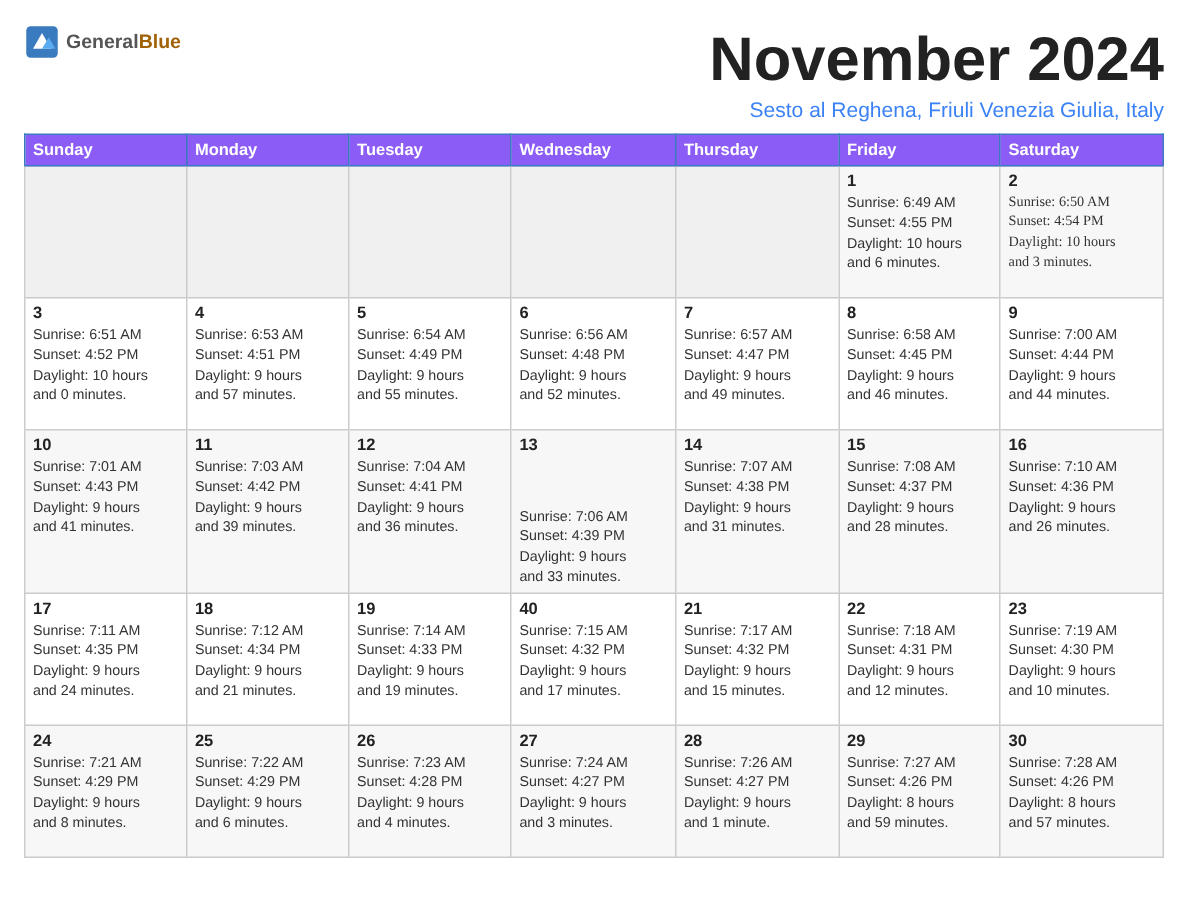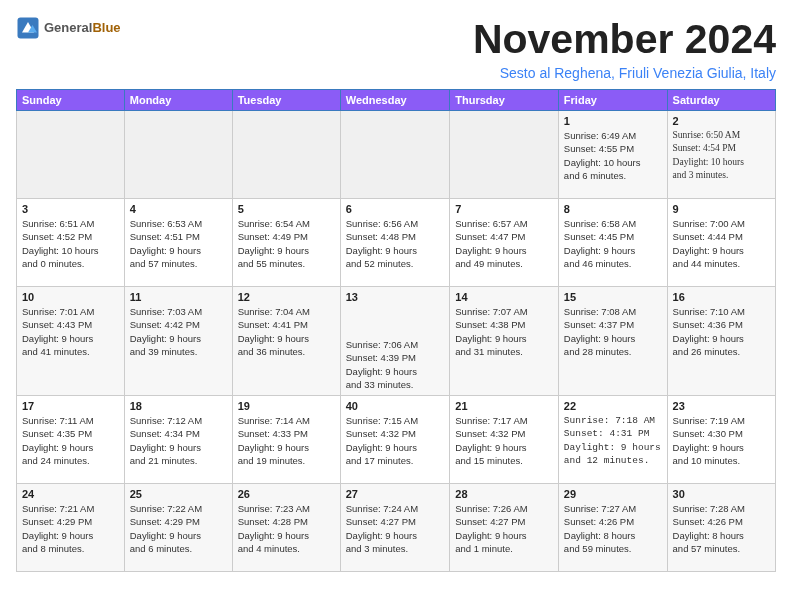--- a/index.html
+++ b/index.html
@@ -280,21 +280,21 @@
         </td>
         <td>
           <span class="day-number">21</span>
           <div class="day-info" style="white-space: pre-line;">Sunrise: 7:17 AM
 Sunset: 4:32 PM
 Daylight: 9 hours
 and 15 minutes.</div>
         </td>
         <td>
           <span class="day-number">22</span>
-          <div class="day-info" style="white-space: pre-line; font-family: Liberation Mono, monospace;">Sunrise: 7:18 AM
+          <div class="day-info" style="white-space: pre-line;">Sunrise: 7:18 AM
 Sunset: 4:31 PM
 Daylight: 9 hours
 and 12 minutes.</div>
         </td>
         <td>
           <span class="day-number">23</span>
           <div class="day-info" style="white-space: pre-line;">Sunrise: 7:19 AM
 Sunset: 4:30 PM
 Daylight: 9 hours
 and 10 minutes.</div>

